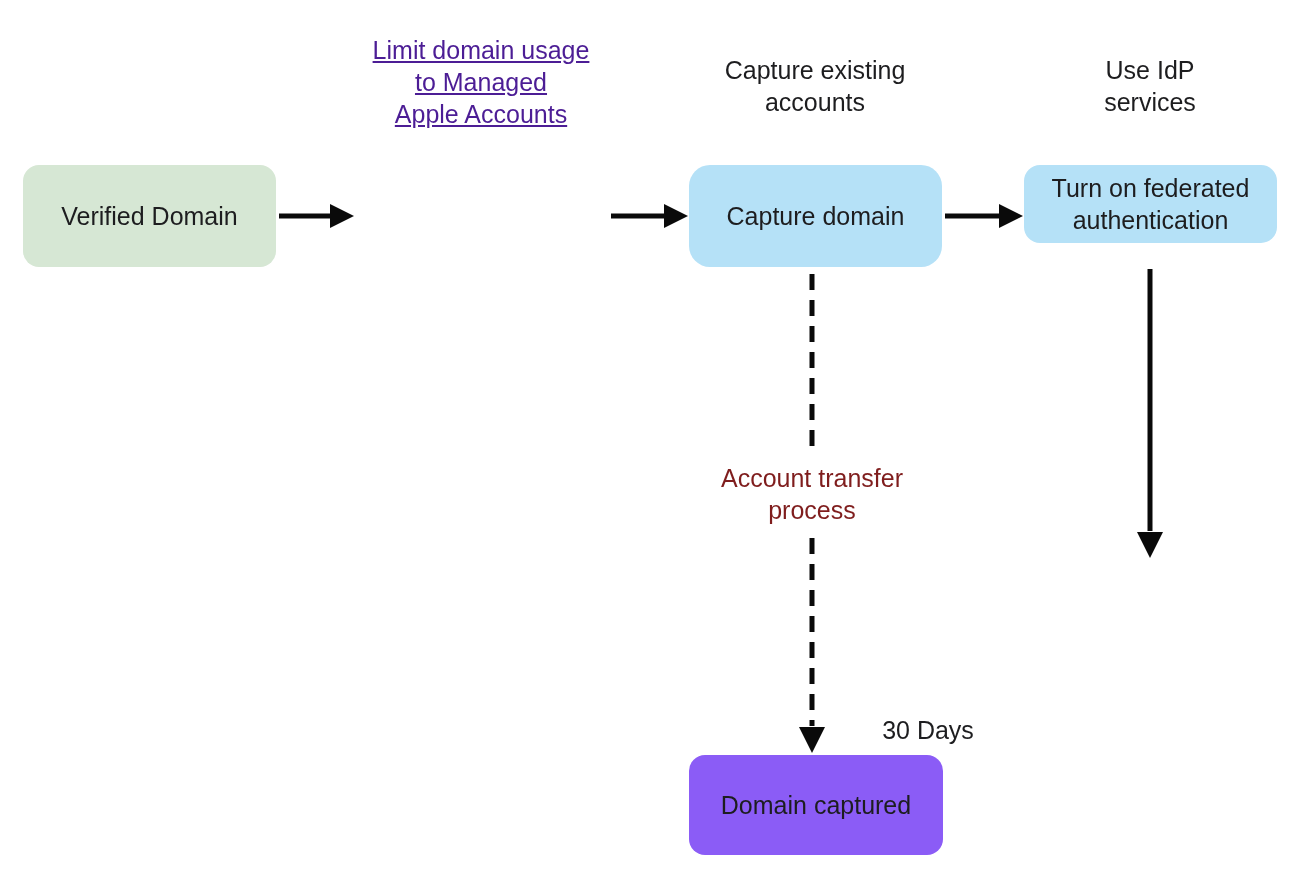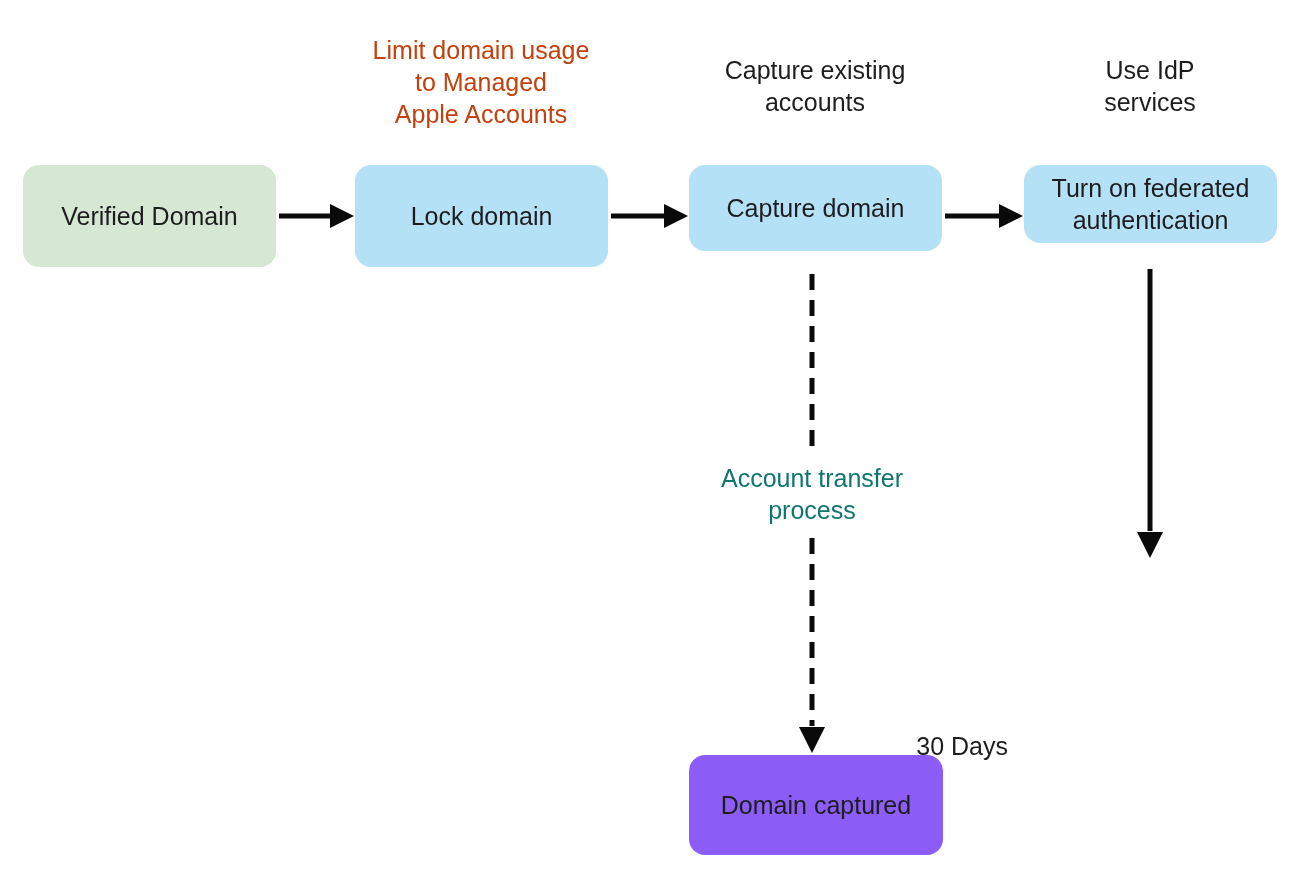--- a/index.html
+++ b/index.html
@@ -33,27 +33,26 @@
     white-space: pre-line;
   }
   .annotation {
     position: absolute;
     text-align: center;
     font-size: 25px;
     line-height: 32px;
     white-space: pre-line;
   }
   .annotation.left-align {
-    text-align: right;
-    margin-top: 16px;
+    text-align: center;
   }
   
   .pos-verified    { left: 23px;   top: 165px; width: 253px; height: 102px; }
   .pos-lock        { left: 355px;  top: 165px; width: 253px; height: 102px; }
-  .pos-capture     { left: 689px;  top: 165px; width: 253px; height: 86px; }
+  .pos-capture     { left: 689px;  top: 165px; width: 253px; height: 102px; border-radius: 21px; }
   .pos-federated   { left: 1024px; top: 165px; width: 253px; height: 78px; }
   .pos-dirsync     { left: 1025px; top: 561px; width: 250px; height: 98px;  }
   .pos-captured    { left: 689px;  top: 755px; width: 254px; height: 100px; }
   
   .pos-limit       { left: 331px;  top: 34px;  width: 300px; }
   .pos-existing    { left: 665px;  top: 54px;  width: 300px; }
   .pos-idp         { left: 1000px; top: 54px;  width: 300px; }
   .pos-transfer    { left: 662px;  top: 462px; width: 300px; }
   .pos-30days      { left: 848px;  top: 714px; width: 160px; }
 </style>
@@ -88,46 +87,43 @@
       <path d="M812,274 V452" stroke="currentColor" stroke-width="5" fill="none" stroke-dasharray="16 10"></path>
       <path d="M812,538 V726" stroke="currentColor" stroke-width="5" fill="none" stroke-dasharray="16 10"></path>
       <polygon points="812,753 799,727 825,727" fill="currentColor"></polygon>
     </g>
   </svg>
 
   <div class="node pos-verified" style="background-color: rgb(214, 231, 212);">
     <span style="color: rgb(29, 29, 31);">Verified Domain</span>
   </div>
 
-  <div class="node pos-lock" style="background-color: rgb(181, 225, 247);">
-    <span style="color: rgb(29, 29, 31);">Lock domain</span>
-  </div>
 
   <div class="node pos-capture" style="background-color: rgb(181, 225, 247);">
     <span style="color: rgb(29, 29, 31);">Capture domain</span>
   </div>
 
   <div class="node pos-federated" style="background-color: rgb(181, 225, 247);">
     <span style="color: rgb(29, 29, 31);">Turn on federated
 authentication</span>
   </div>
 
 
   <div class="node pos-captured" style="background-color: #8b5cf6;">
     <span style="color: rgb(29, 29, 31);">Domain captured</span>
   </div>
 
-  <div class="annotation pos-limit" style="color: #c2410c;">Limit domain usage
+  <div class="annotation pos-limit" style="color: #4c1d95; text-decoration: underline;">Limit domain usage
 to Managed
 Apple Accounts</div>
 
   <div class="annotation pos-existing" style="color: rgb(29, 29, 31);">Capture existing
 accounts</div>
 
   <div class="annotation pos-idp" style="color: rgb(29, 29, 31);">Use IdP
 services</div>
 
-  <div class="annotation pos-transfer" style="color: #0f766e;">Account transfer
+  <div class="annotation pos-transfer" style="color: #7f1d1d;">Account transfer
 process</div>
 
   <div class="annotation left-align pos-30days" style="color: rgb(29, 29, 31);">30 Days</div>
 
 </div>
 
 </body></html>

